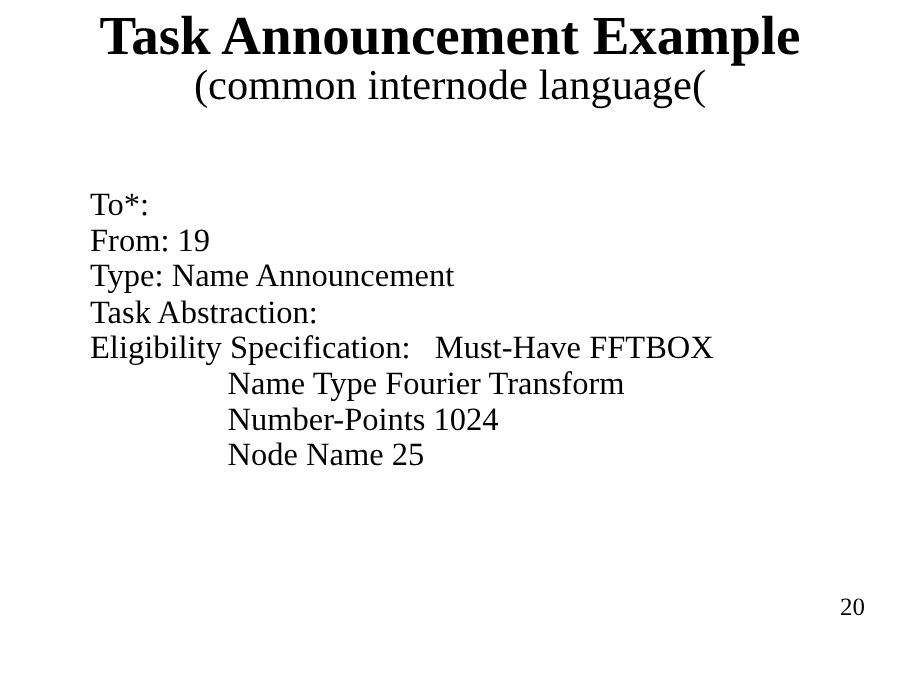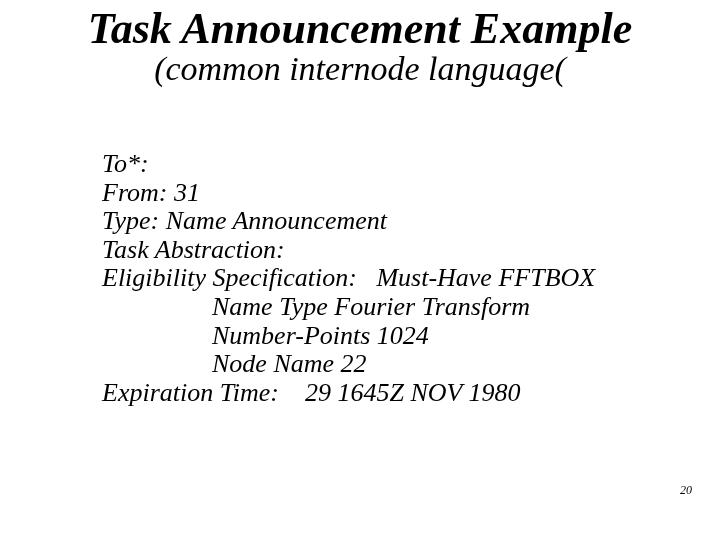--- a/index.html
+++ b/index.html
@@ -10,21 +10,20 @@
     background: #ffffff;
     font-family: "Times New Roman", Times, serif;
     color: #000;
     overflow: hidden;
   }
   .slide {
     position: relative;
     width: 720px;
     height: 540px;
     box-sizing: border-box;
-    font-style: italic;
   }
   .header {
     text-align: center;
     padding-top: 6px;
   }
   .title {
     font-size: 44px;
     font-weight: bold;
     line-height: 1.05;
     margin: 0;
@@ -35,59 +34,57 @@
     line-height: 1.0;
     margin-top: 0px;
   }
   .body {
     position: absolute;
     top: 150px;
     left: 72px;
     right: 40px;
     font-size: 26px;
     line-height: 1.10;
-    margin-left: 30px;
   }
   .line { white-space: pre; }
   .lbl { }
   .val { }
   .indent1 { padding-left: 110px; }
   .page-number {
     position: absolute;
     right: 28px;
     bottom: 42px;
-    font-size: 12px;
+    font-size: 20px;
   }
 </style>
 </head>
 <body>
 
 <div class="slide">
 
   <div class="header">
     <div class="title">Task Announcement Example</div>
     <div class="subtitle">(common internode language(</div>
   </div>
 
   <div class="body">
 
     <div class="line"><span class="lbl">To*:</span> <span class="val"></span></div>
 
-    <div class="line"><span class="lbl">From:</span> <span class="val">31</span></div>
+    <div class="line"><span class="lbl">From:</span> <span class="val">19</span></div>
 
     <div class="line"><span class="lbl">Type:</span> <span class="val">Name Announcement</span></div>
 
 
     <div class="line"><span class="lbl">Task Abstraction:</span></div>
 
     <div class="line"><span class="lbl">Eligibility Specification:</span>   <span class="val">Must-Have FFTBOX</span></div>
 
     <div class="line indent1"><span class="val">Name Type Fourier Transform</span></div>
     <div class="line indent1"><span class="val">Number-Points 1024</span></div>
-    <div class="line indent1"><span class="val">Node Name 22</span></div>
+    <div class="line indent1"><span class="val">Node Name 25</span></div>
 
 
-    <div class="line"><span class="lbl">Expiration Time:</span>    <span class="val">29 1645Z NOV 1980</span></div>
 
   </div>
 
   <div class="page-number">20</div>
 </div>
 
 </body></html>

